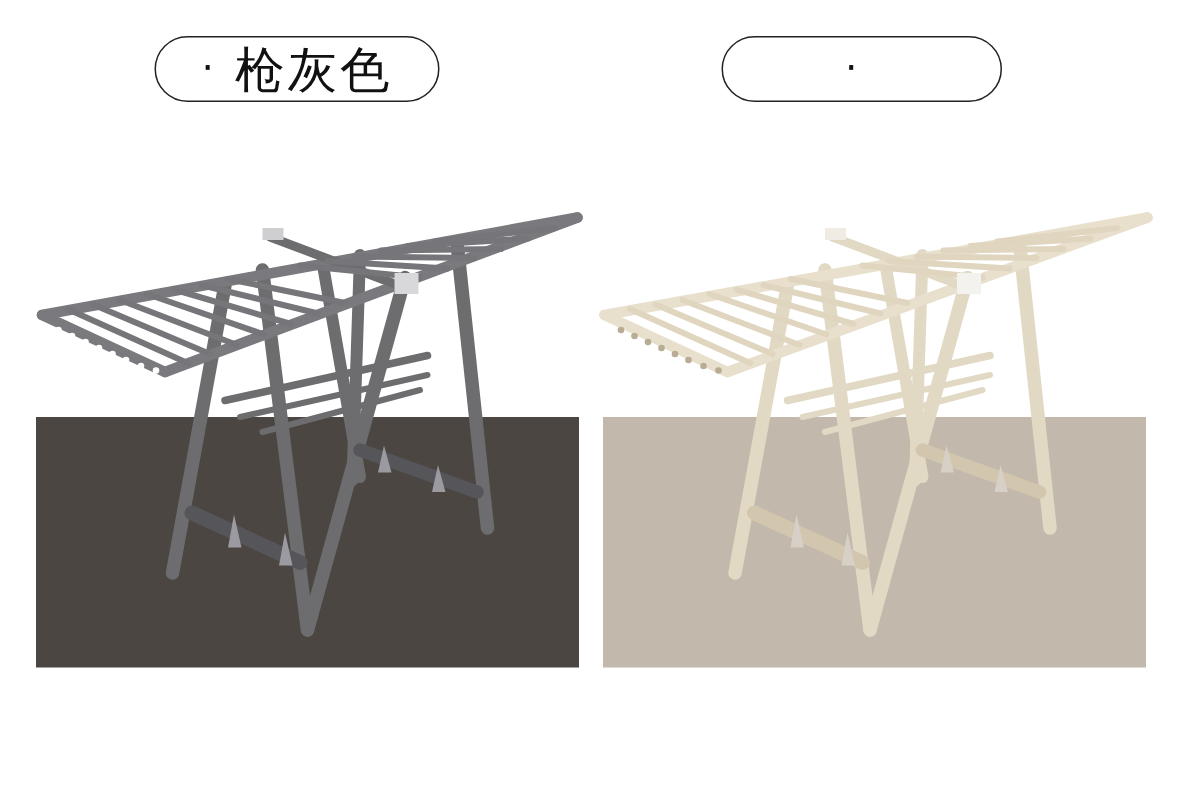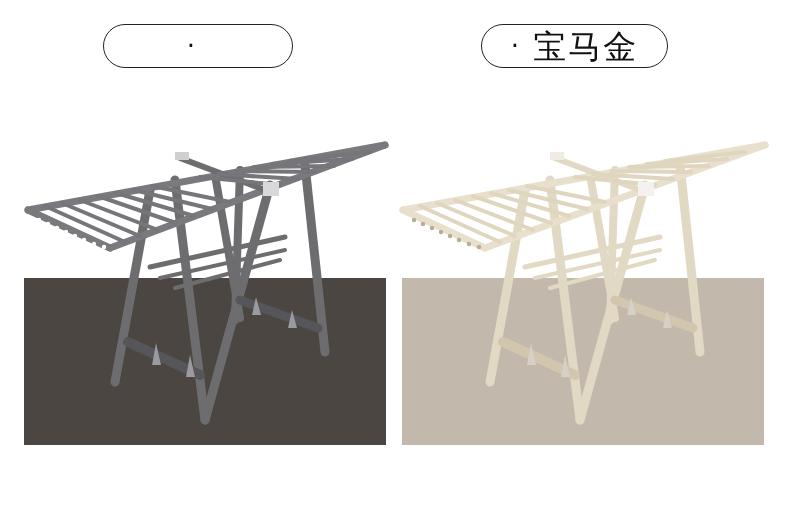--- a/index.html
+++ b/index.html
@@ -14,25 +14,25 @@
   .pill .label { font-size: 33px; letter-spacing: 2px; line-height: 1; }
   .panel { position: absolute; }
   .floor { position: absolute; }
   svg { position: absolute; left: 0; top: 0; overflow: visible; }
 </style>
 </head>
 <body>
 
 <div class="pill" style="left:103px; width:190px;">
   <span class="dot">·</span>
+  <span class="label">枪灰色</span>
 </div>
 
 <div class="pill" style="left:481px; width:187px;">
   <span class="dot">·</span>
-  <span class="label">宝马金</span>
 </div>
 
 <div class="panel" style="left:0; top:130px; width:395px; height:330px;">
   <div class="floor" style="left:24px; top:148px; width:362px; height:167px; background:#4b4642;"></div>
   <svg width="395" height="330">
     <g stroke="#6d6d70" stroke-linecap="round" fill="none">
 
       <line x1="150" y1="60" x2="115" y2="252" stroke-width="9"></line>
       <line x1="175" y1="50" x2="205" y2="290" stroke-width="9"></line>
       <line x1="270" y1="55" x2="205" y2="290" stroke-width="9"></line>

